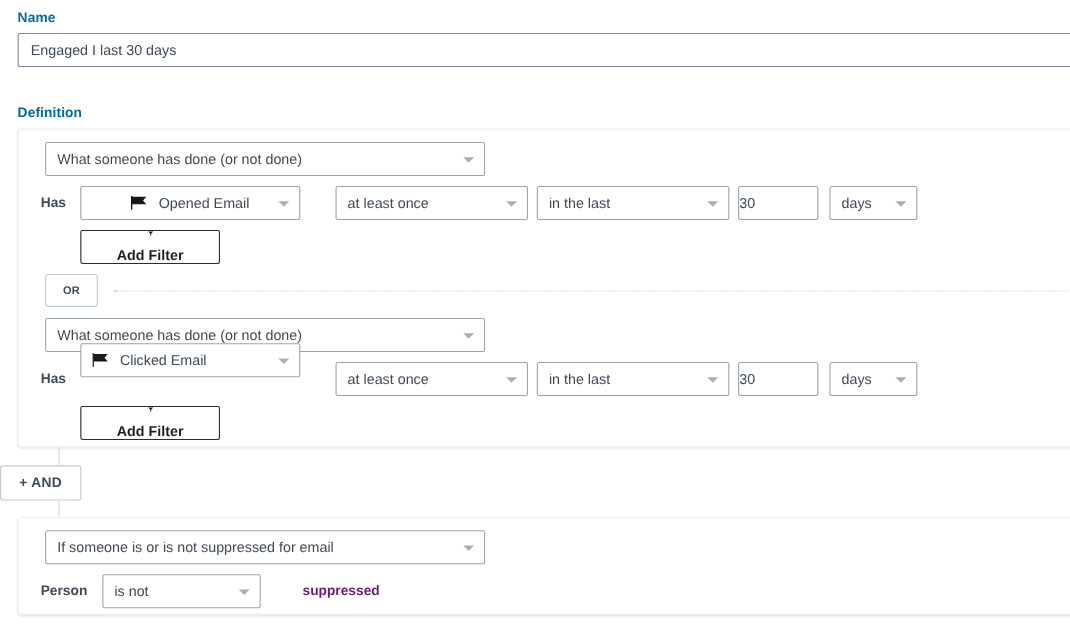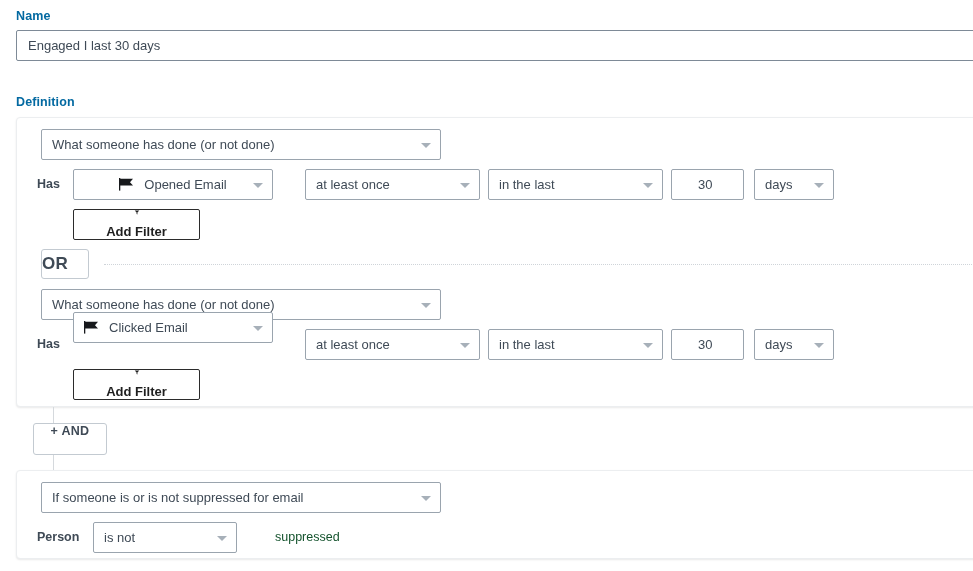--- a/index.html
+++ b/index.html
@@ -54,30 +54,30 @@
     position: absolute;
     left: 53px;
     width: 1px;
     background: #d5d9dd;
   }
   .connector.top { top: 407px; height: 17px; }
   .connector.bottom { top: 455px; height: 15px; }
 
   .and-button {
     position: absolute;
-    left: 33px; top: 423px;
+    left: 0; top: 423px;
     width: 74px; height: 32px;
     background: #fff;
     border: 1px solid #c3cad1;
     border-radius: 3px;
     color: #3f4a56;
     font-size: 12.5px;
     font-weight: bold;
     letter-spacing: .3px;
-    display: flex; align-items: flex-start; justify-content: center;
+    display: flex; align-items: center; justify-content: center;
     cursor: pointer;
     font-family: "Liberation Sans", sans-serif;
   }
 
   
   .sel {
     position: absolute;
     height: 31px;
     background: #fff;
     border: 1px solid #9aa4ae;
@@ -100,21 +100,21 @@
     border-top: 5px solid #a7b0b9;
   }
   .txtin {
     position: absolute;
     height: 31px;
     background: #fff;
     border: 1px solid #9aa4ae;
     border-radius: 2px;
     font-size: 13px;
     color: #3f4a56;
-    padding: 0 26px;
+    padding: 0 0;
     font-family: "Liberation Sans", sans-serif;
     outline: none;
   }
   .inline-label {
     position: absolute;
     font-size: 12.5px;
     font-weight: bold;
     color: #3f4a56;
     line-height: 31px;
   }
@@ -144,37 +144,37 @@
   .funnel-icon { width: 12px; height: 12px; display: block; }
 
   
   .or-button {
     position: absolute;
     left: 40px; top: 248px;
     width: 48px; height: 30px;
     border: 1px solid #c3cad1;
     border-radius: 3px;
     background: #fff;
-    display: flex; align-items: center; justify-content: flex-start;
-    font-size: 17px; font-weight: bold; color: #3f4a56;
+    display: flex; align-items: center; justify-content: center;
+    font-size: 10px; font-weight: bold; color: #3f4a56;
     letter-spacing: .3px;
     cursor: pointer;
   }
   .or-dotline {
     position: absolute;
     left: 103px; top: 263px;
     width: 858px; height: 0;
     border-top: 1px dotted #cfd4d9;
   }
 
   .trailing-text {
     position: absolute;
     font-size: 12.5px;
-    font-weight: normal;
-    color: #14532d;
+    font-weight: bold;
+    color: #701a75;
     line-height: 31px;
   }
 </style>
 </head>
 <body>
 
 <div class="page">
 
   <div class="field-label name-label">Name</div>
   <input class="name-input" type="text" value="Engaged I last 30 days" style="">

